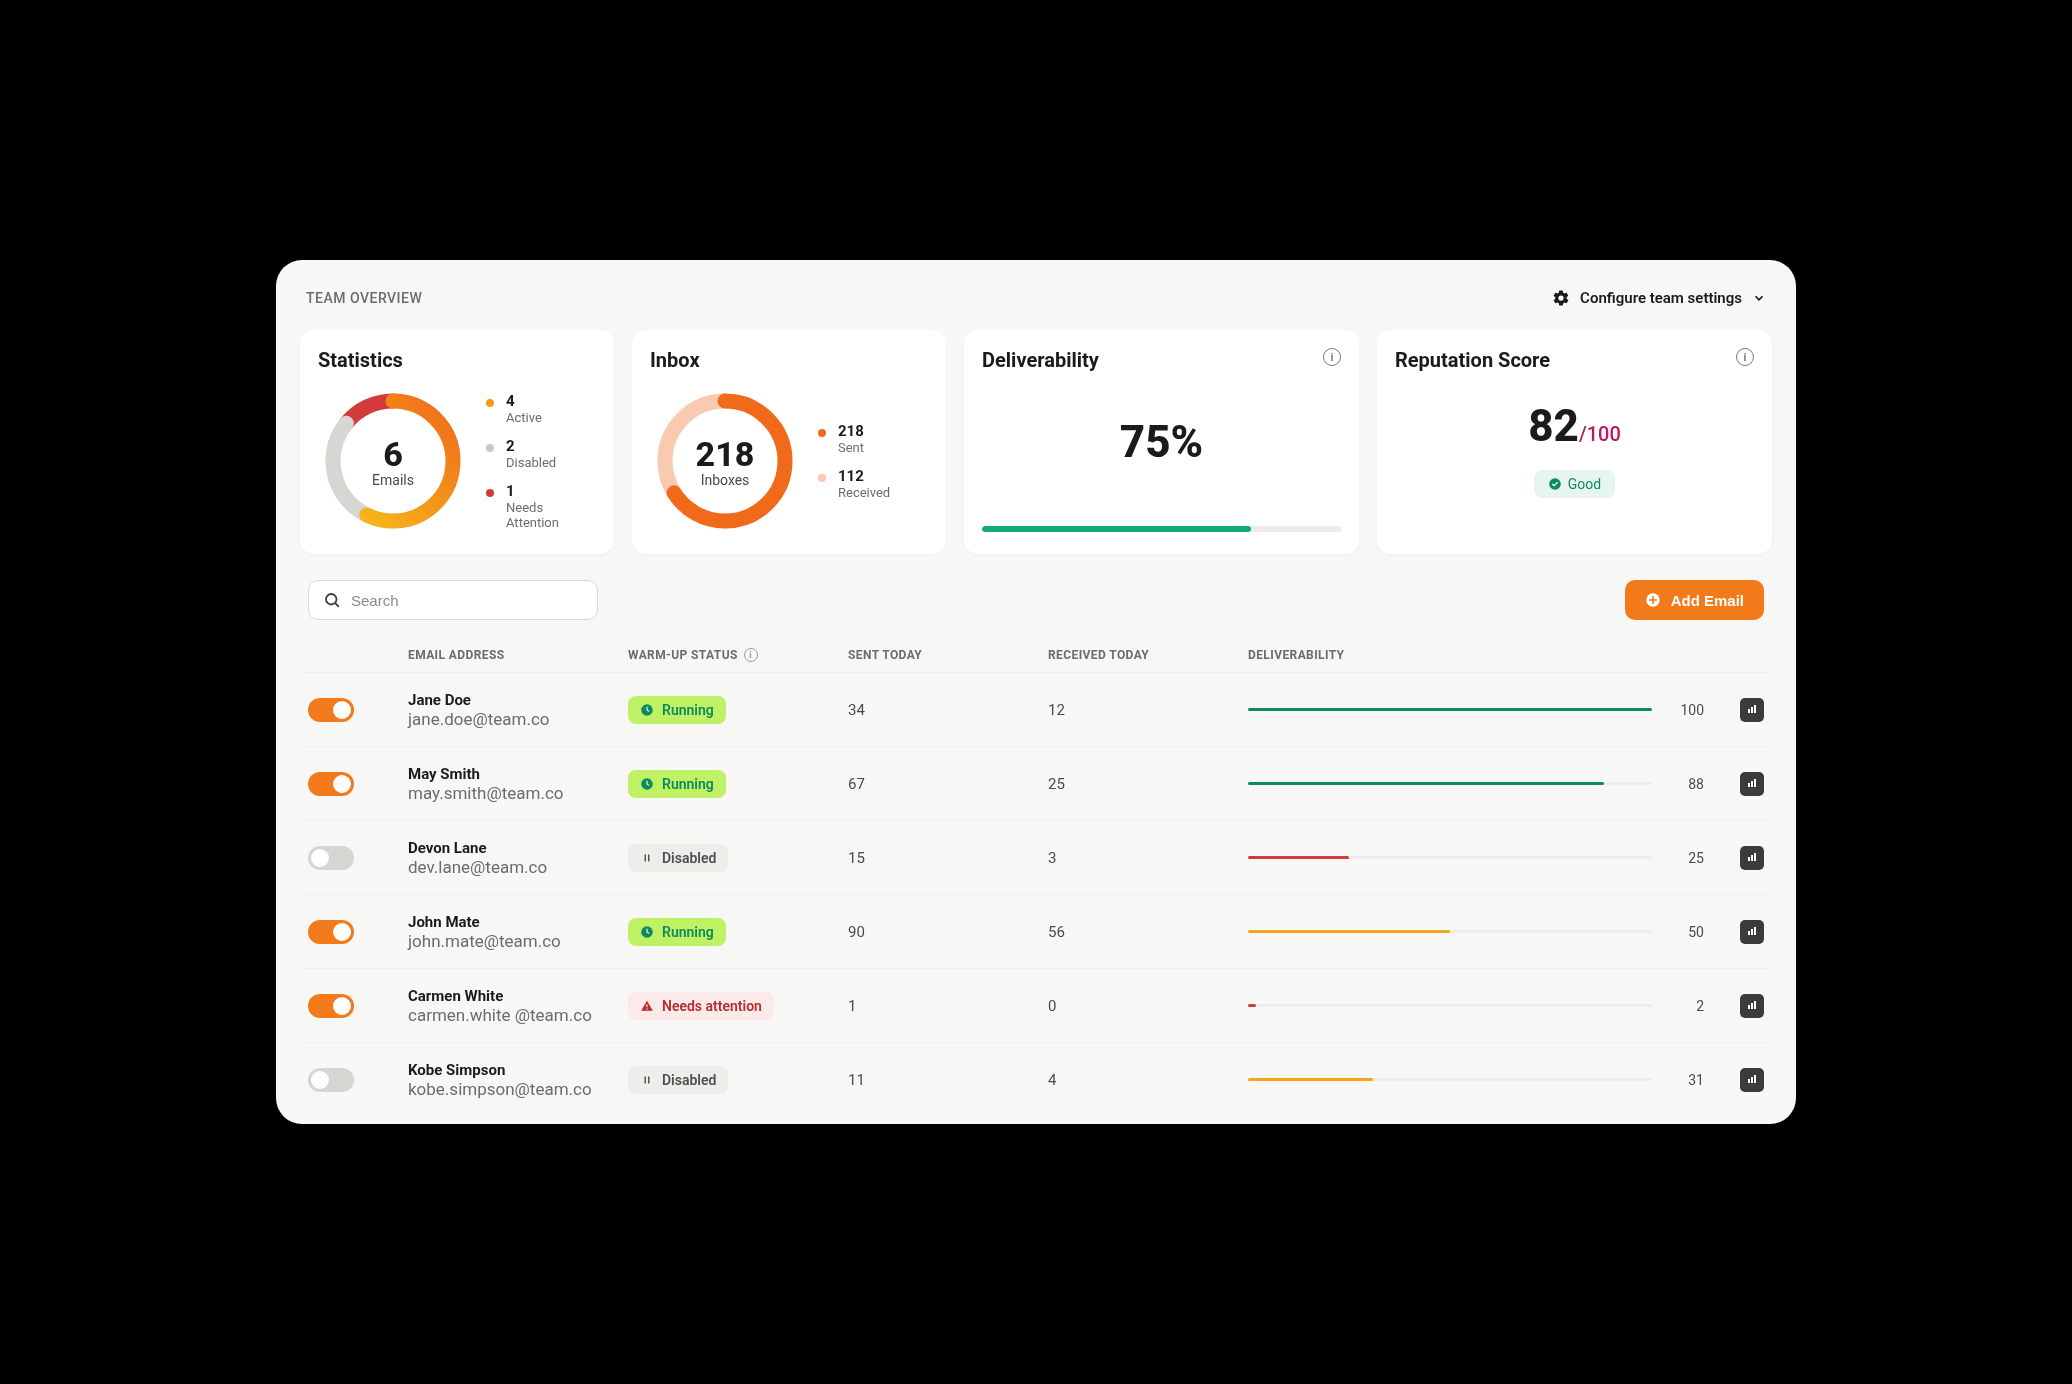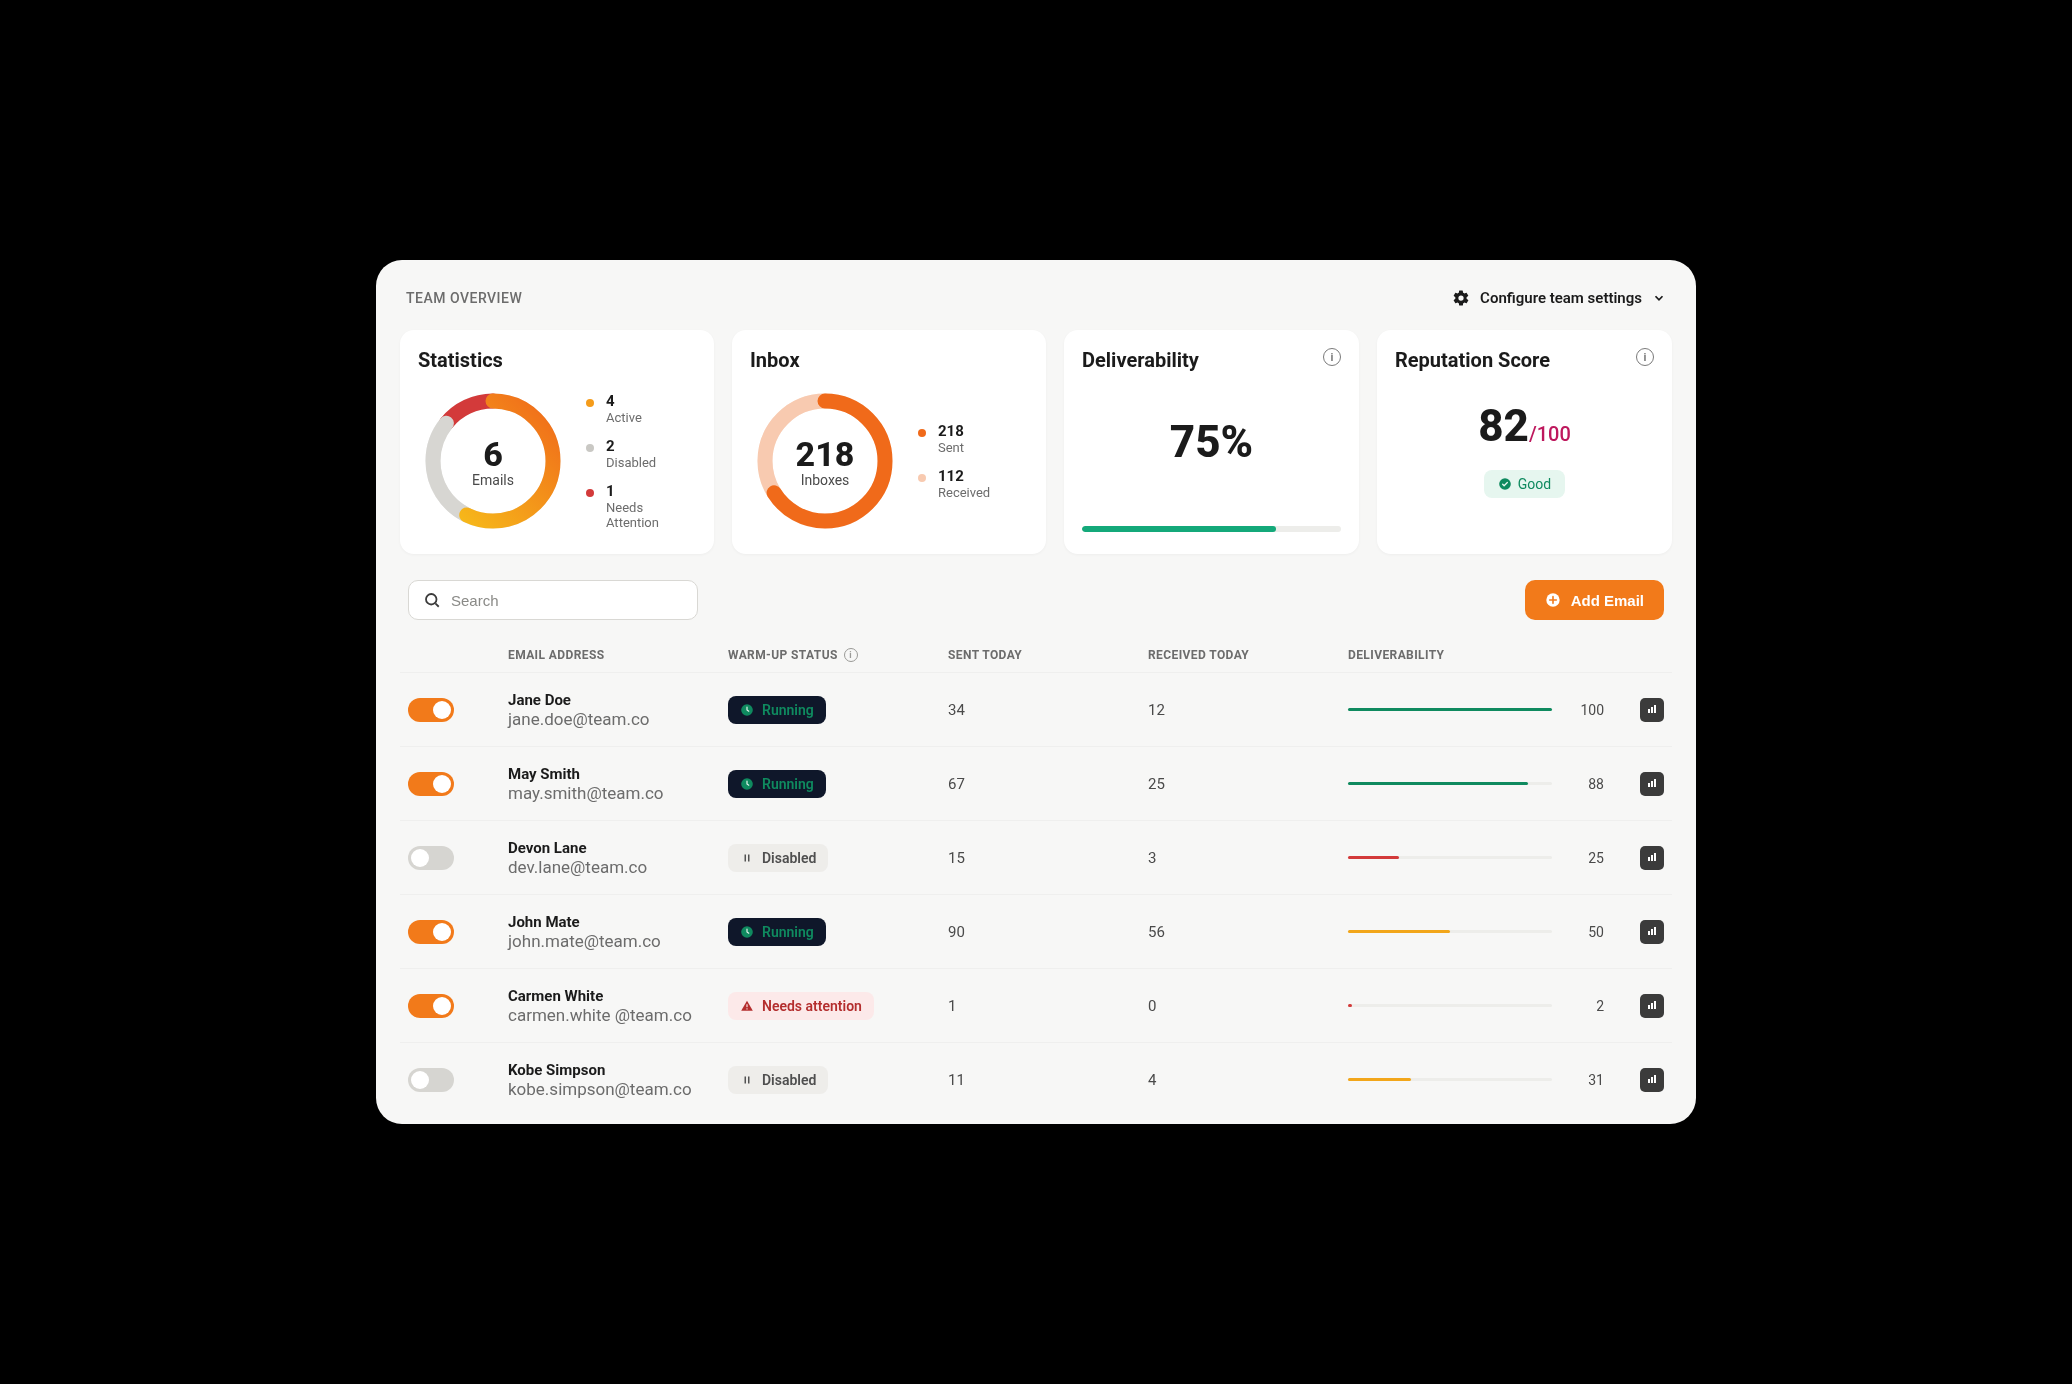--- a/index.html
+++ b/index.html
@@ -6,21 +6,21 @@
 html, body { width: 100%; height: 100%; }
 body {
   font-family: -apple-system, BlinkMacSystemFont, "Segoe UI", Roboto, "Helvetica Neue", Arial, sans-serif;
   background: #000;
   display: flex;
   align-items: center;
   justify-content: center;
   padding: 10px;
 }
 .app {
-  width: 1320px;
+  width: 1520px;
   height: 864px;
   background: #f7f7f6;
   border-radius: 26px;
   padding: 18px 24px 0 24px;
   overflow: hidden;
   display: flex;
   flex-direction: column;
 }
 .topbar {
   display: flex;
@@ -271,21 +271,21 @@
 
 .status-pill {
   display: inline-flex;
   align-items: center;
   gap: 8px;
   font-size: 14px;
   font-weight: 600;
   padding: 6px 12px;
   border-radius: 8px;
 }
-.status-running { background: #0f172a; color: #0f8a5f; }
+.status-running { background: #bef264; color: #0f8a5f; }
 .status-disabled { background: #eeedea; color: #4f4f4f; }
 .status-attention { background: #fce9e9; color: #b42e2e; }
 .status-pill svg { width: 14px; height: 14px; }
 
 .num-cell { font-size: 15px; color: #4a4a4a; }
 
 .deliv-cell { display: flex; align-items: center; gap: 18px; }
 .deliv-bar { flex: 1; height: 3px; background: #ededea; border-radius: 3px; position: relative; }
 .deliv-bar .fill { position: absolute; left: 0; top: 0; bottom: 0; border-radius: 3px; }
 .deliv-val { font-size: 14px; color: #4a4a4a; width: 34px; text-align: right; }

